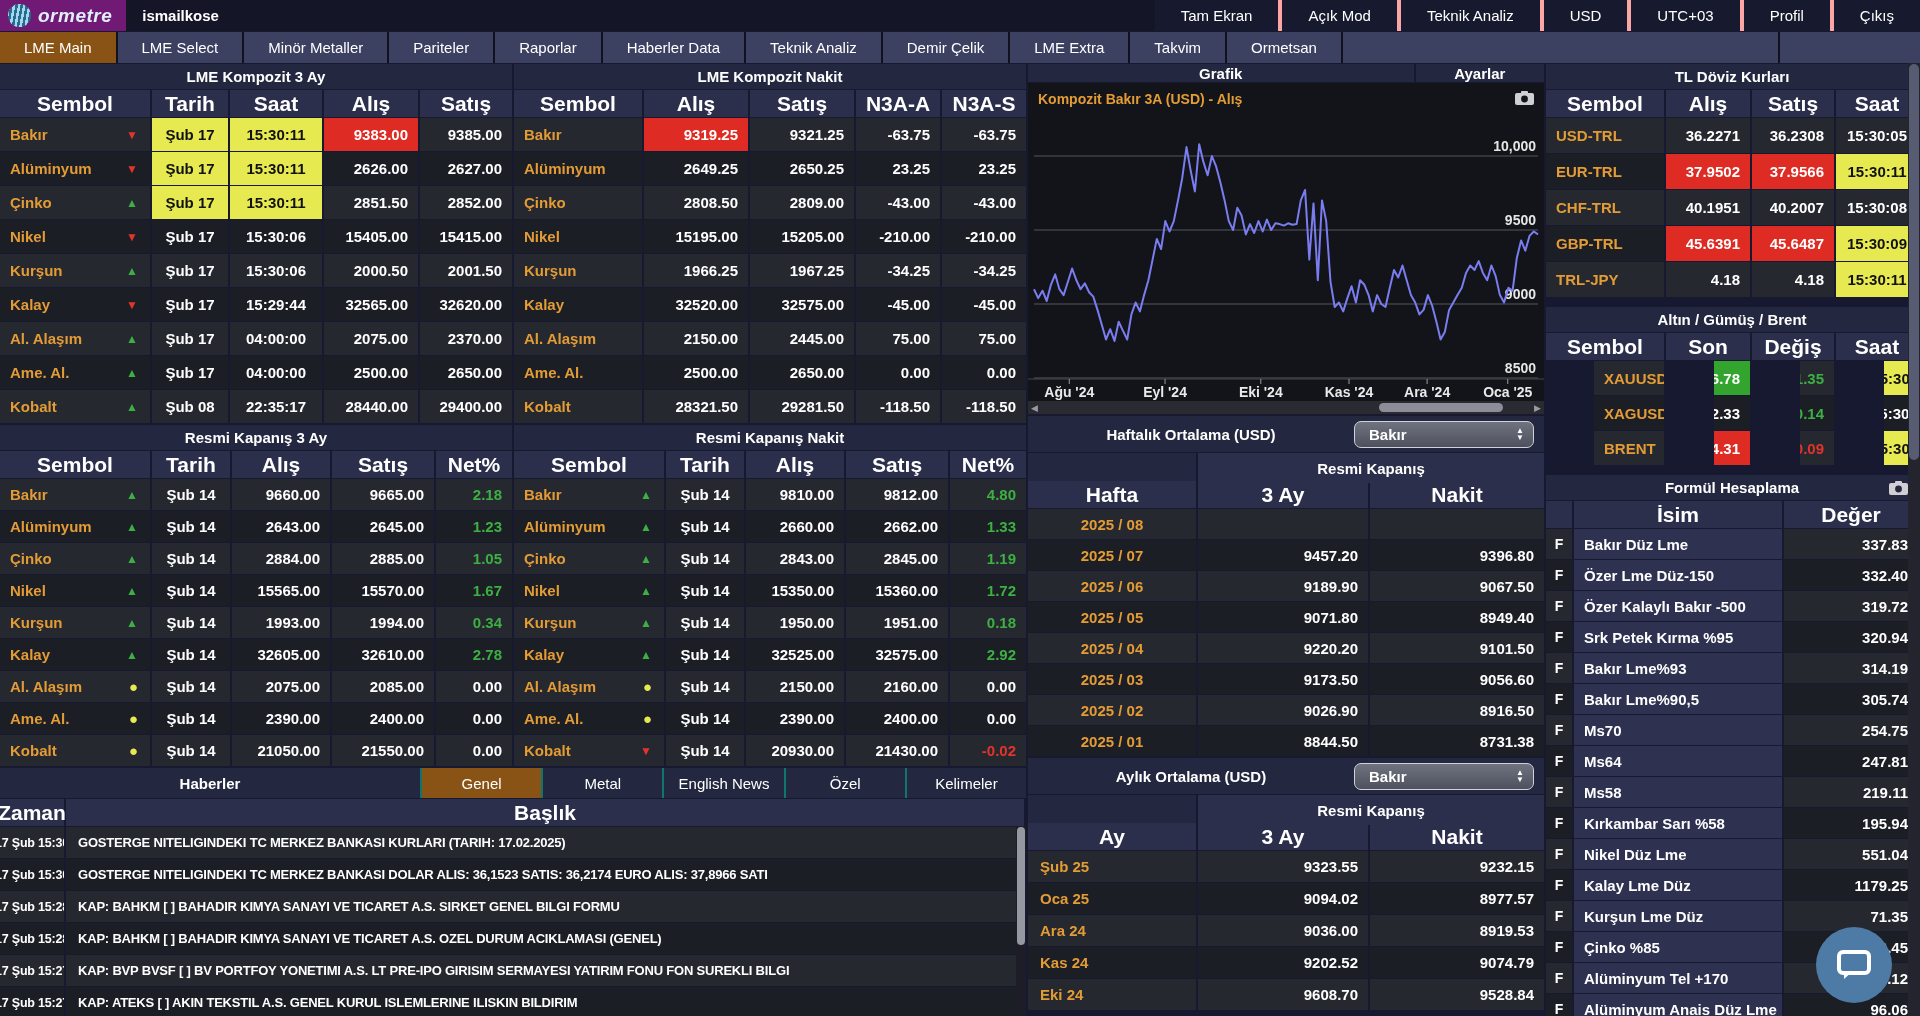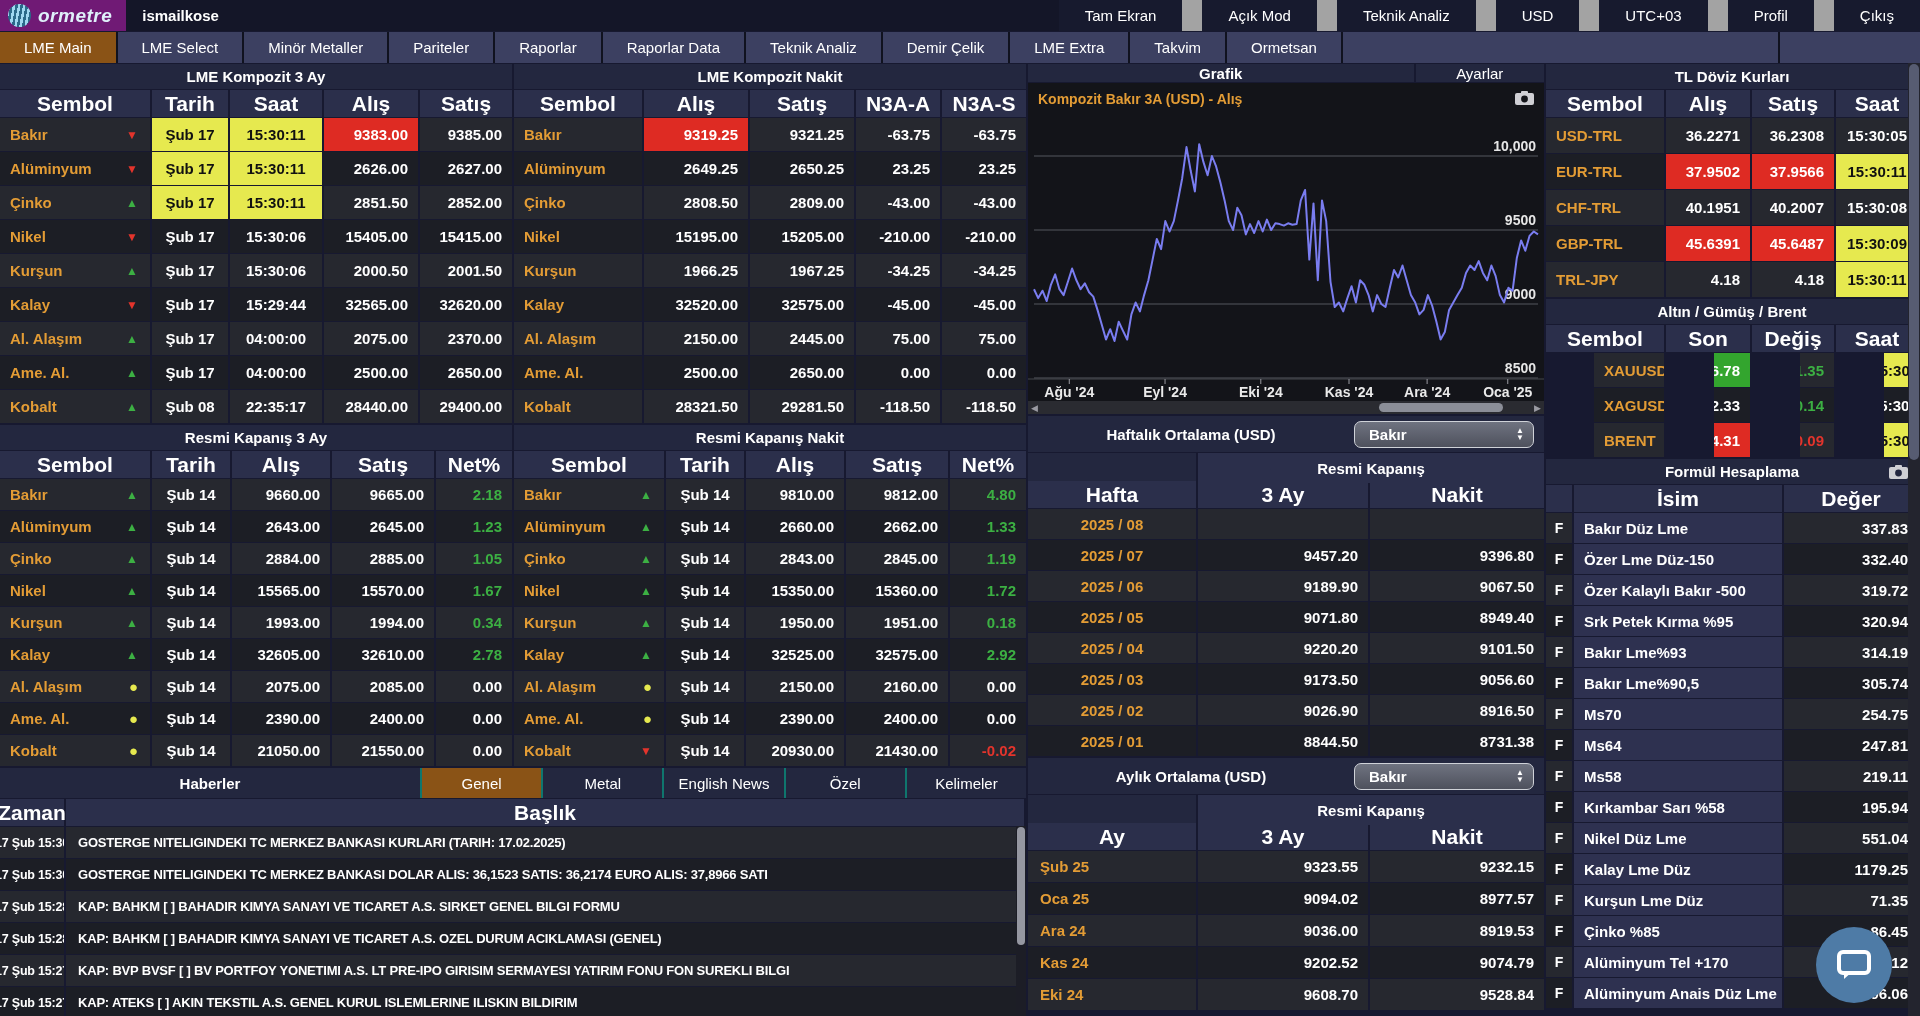--- a/index.html
+++ b/index.html
@@ -5,33 +5,33 @@
   html,body{margin:0;padding:0;background:#0d0e1a;}
   .app{position:relative;width:1920px;height:1016px;overflow:hidden;background:#171930;
        font-family:"Liberation Sans",sans-serif;color:#fff;}
   
   .topbar{height:31px;background:#141628;display:flex;align-items:stretch;}
   .logo{display:flex;align-items:center;background:#701a75;padding:0 14px 0 8px;}
   .globe{width:23px;height:23px;border-radius:50%;margin-right:7px;
          background:repeating-linear-gradient(100deg,#9fd8f0 0 2.5px,#2a6a8a 2.5px 5px);}
   .logotext{font-size:19px;font-weight:bold;font-style:italic;color:#dff0fa;letter-spacing:.5px;}
   .username{font-size:15px;font-weight:bold;display:flex;align-items:center;padding:0 16px;}
-  .topmenu{margin-left:auto;display:flex;gap:20px;background:#a3a3a3;}
+  .topmenu{margin-left:auto;display:flex;gap:4px;background:#fca5a5;}
   .tm-item{display:flex;align-items:center;padding:0 26px;background:#171a2e;font-size:15px;cursor:pointer;}
   .tabsrow{height:31px;background:#10121f;display:flex;gap:2px;margin-top:1px;}
   .tab{display:flex;align-items:center;justify-content:center;padding:0 24px;background:#3c4061;font-size:15px;}
   .tab.active{background:#8a5316;}
   .tab.blank{padding:0;}
   .f1{flex:1;}
   .w140{width:140px;}
   
   .main{display:flex;gap:2px;margin-top:1px;height:952px;}
   .colA{width:1026px;display:flex;flex-direction:column;gap:2px;}
   .colB{width:516px;display:flex;flex-direction:column;gap:2px;}
-  .colC{width:372px;display:flex;flex-direction:column;gap:2px;}
+  .colC{width:372px;display:flex;flex-direction:column;gap:10px;}
   .duo{display:flex;gap:2px;}
   .panel{background:#171930;}
   .ph{height:25px;background:#23273f;display:flex;align-items:center;justify-content:center;
       font-size:15px;font-weight:bold;}
   .th,.row,.mh{display:grid;column-gap:2px;}
   .th{height:27px;margin-top:1px;}
   .hc{display:flex;align-items:center;justify-content:center;font-size:21px;font-weight:bold;background:#2b2f4b;}
   .row{margin-top:1px;}
   .r0>.c{background:#26282f;}
   .r1>.c{background:#1c1e25;}
@@ -74,21 +74,21 @@
   .htab.active{background:#8a5316;}
   .t-hb .c{font-size:13px;letter-spacing:-.2px;}
   .t-hb .zm{justify-content:center;font-size:12.5px;}
   .t-hb .bl{padding-left:12px;}
   .haberwrap{position:relative;}
   .vscroll{position:absolute;right:0;top:58px;bottom:0;width:10px;background:#1c1d26;}
   .vscroll .thumb{position:absolute;top:1px;left:1px;right:1px;height:62%;background:#9597a1;border-radius:5px;}
   
   .grafikhead{height:18px;display:flex;gap:2px;}
   .ghL{flex:3;background:#23273f;display:flex;align-items:center;justify-content:center;font-size:15px;font-weight:bold;}
-  .ghR{flex:1;background:#23273f;display:flex;align-items:center;justify-content:center;font-size:15px;font-weight:normal;}
+  .ghR{flex:1;background:#23273f;display:flex;align-items:center;justify-content:center;font-size:15px;font-weight:bold;}
   .chartbox{position:relative;background:#131419;height:318px;margin-top:1px;}
   .charttitle{position:absolute;left:10px;top:8px;font-size:14px;font-weight:bold;color:#e39c35;}
   .camicon{position:absolute;right:10px;top:8px;}
   .hscroll{height:13px;background:#2a2b31;position:relative;display:flex;align-items:center;justify-content:space-between;
            padding:0 3px;font-size:9px;color:#9a9aa2;}
   .hthumb{position:absolute;left:68%;width:24%;top:2px;bottom:2px;background:#8b8e98;border-radius:5px;}
   
   .selhead{height:36px;background:#23273f;display:flex;align-items:center;}
   .selhead .lbl{flex:1;text-align:center;font-size:15px;font-weight:bold;}
   .select{width:178px;height:25px;margin-right:10px;border:1.5px solid #cfd2d8;border-radius:7px;
@@ -131,21 +131,21 @@
         <div class="tm-item">Çıkış</div>
       </div>
   </div>
 
   <div class="tabsrow" id="maintabs">
       <div class="tab active">LME Main</div>
       <div class="tab">LME Select</div>
       <div class="tab">Minör Metaller</div>
       <div class="tab">Pariteler</div>
       <div class="tab">Raporlar</div>
-      <div class="tab">Raporlar Data</div>
+      <div class="tab">Haberler Data</div>
       <div class="tab">Teknik Analiz</div>
       <div class="tab">Demir Çelik</div>
       <div class="tab">LME Extra</div>
       <div class="tab">Takvim</div>
       <div class="tab">Ormetsan</div>
       <div class="tab blank f1"></div>
       <div class="tab blank w140"></div>
     </div>
 
   <div class="main">

